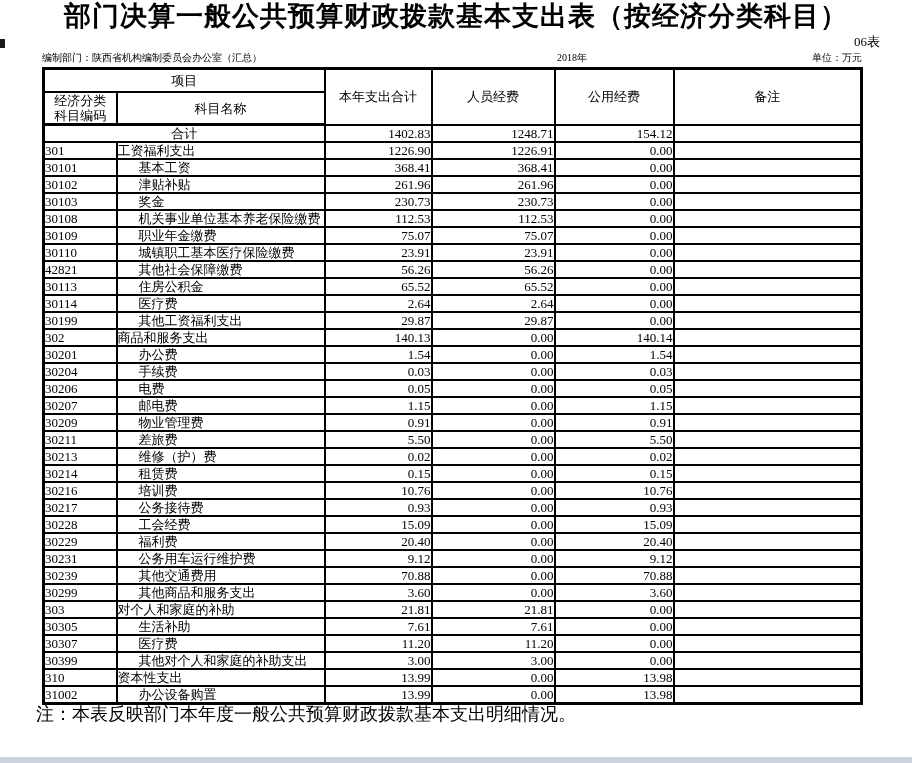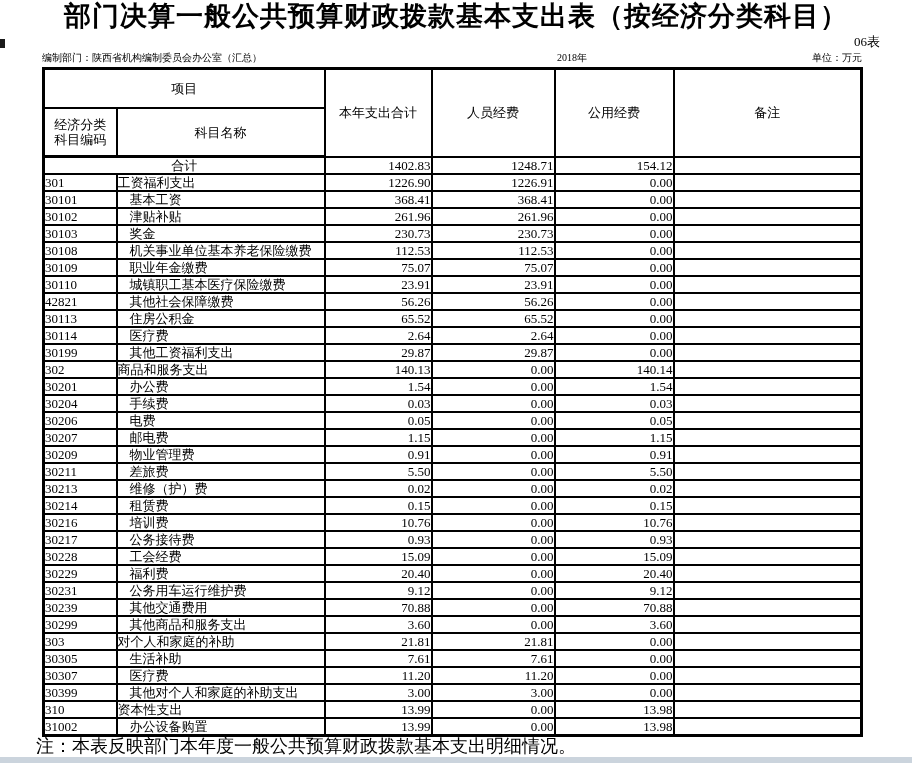--- a/index.html
+++ b/index.html
@@ -47,36 +47,36 @@
     width: 818px;
     font-size: 13px;
   }
   table.budget, table.budget th, table.budget td {
     border: 2px solid #000;
   }
   table.budget { border-width: 3px; }
   table.budget thead tr.hrow2 th { border-bottom-width: 3px; }
   table.budget th {
     font-weight: normal;
-    padding: 8px 2px;
+    padding: 0 2px;
     text-align: center;
   }
   tr.hrow1 th { height: 23px; line-height: 21px; }
   tr.hrow2 th { height: 31px; line-height: 15px; }
   th.th-code .l1, th.th-code .l2 { display: block; line-height: 15px; }
   table.budget td {
     height: 15.5px;
     line-height: 15px;
     padding: 0;
     overflow: hidden;
     white-space: nowrap;
   }
   td.td-code   { text-align: left;  padding-left: 3px; }
   td.td-name   { text-align: left;  padding-left: 4px; }
-  td.td-name.lvl2 { padding-left: 12px; }
+  td.td-name.lvl2 { padding-left: 21px; }
   td.td-merged { text-align: center; }
   td.td-num    { text-align: right; padding-right: 7px; }
   .note {
     margin: 2px 0 0 36px;
     font-size: 18px;
     line-height: 15px;
   }
   .bottom-strip {
     position: absolute;
     left: 0; bottom: 0;

